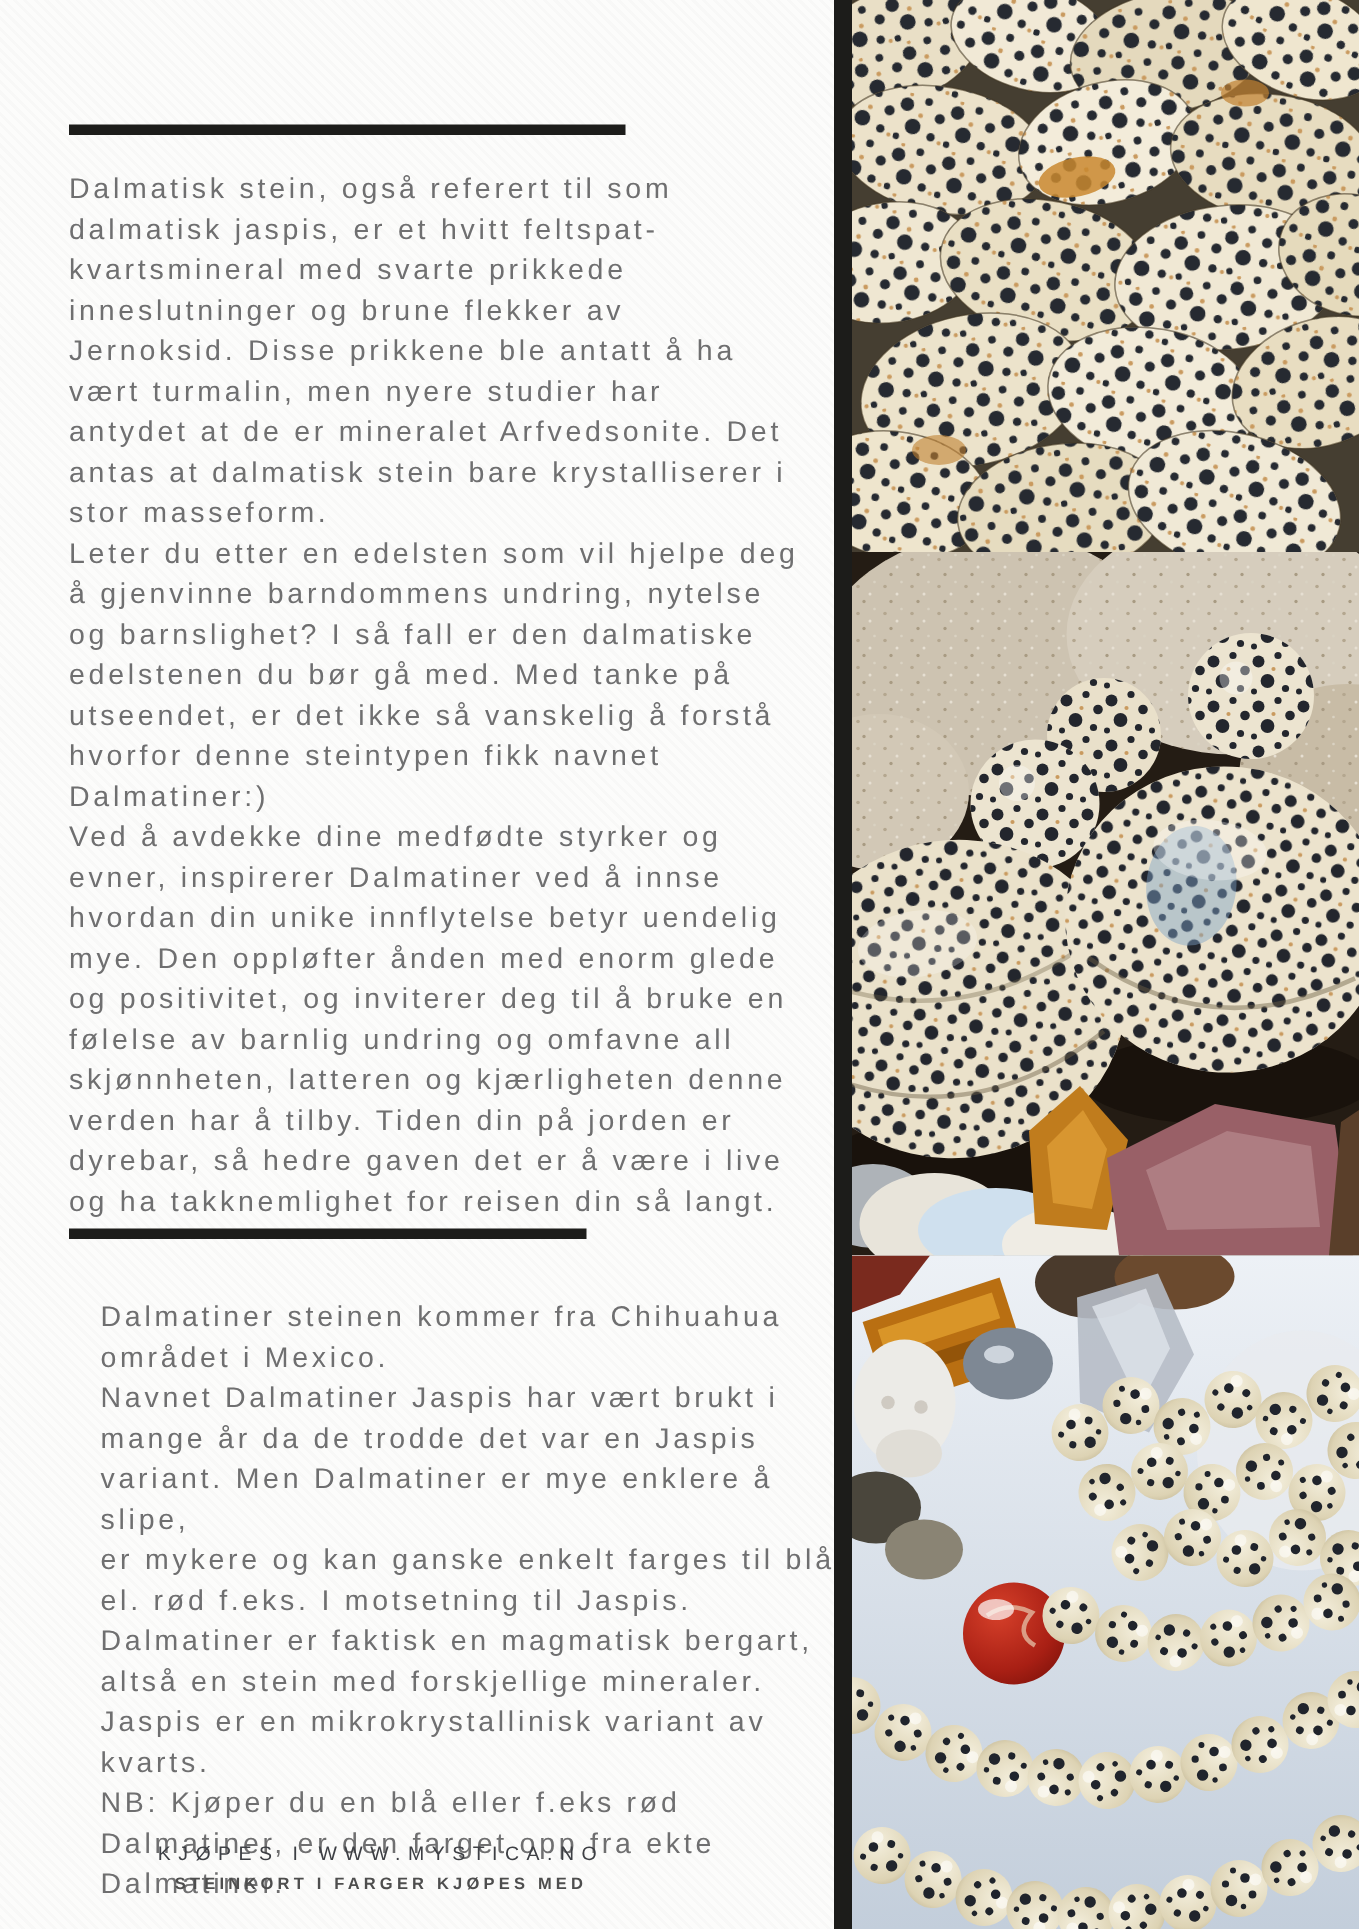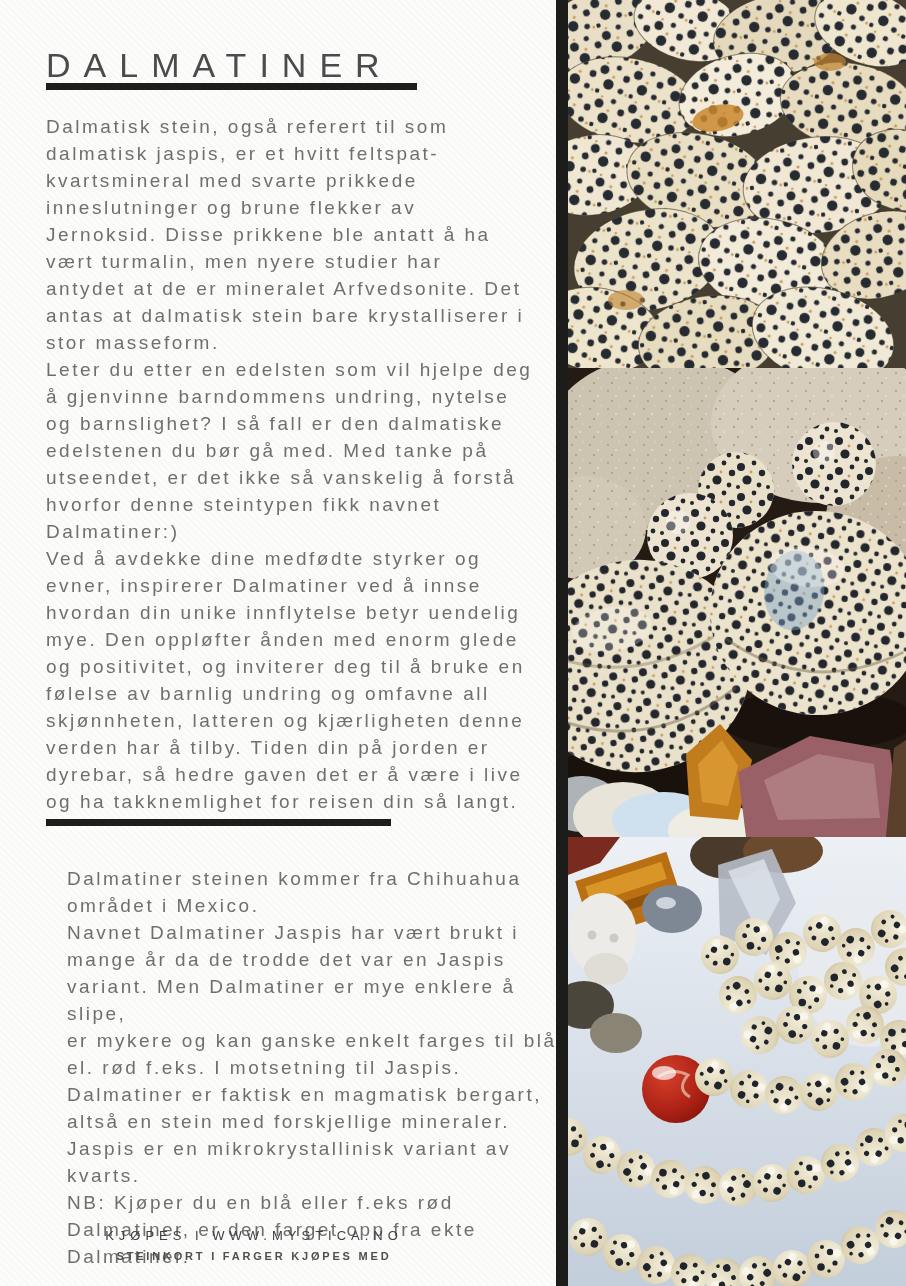--- a/index.html
+++ b/index.html
@@ -23,21 +23,20 @@
   .photos{position:absolute;left:568px;top:0;width:338px;height:1286px;}
   .photos figure{margin:0;padding:0;line-height:0;}
   svg{display:block;}
 </style>
 </head>
 <body>
 
 <div class="page">
 
   <div class="text-col">
-    <h1 class="title">DALMATINER</h1>
     <div class="rule rule-top"></div>
     <p class="body-text para-intro">Dalmatisk stein, også referert til som
 dalmatisk jaspis, er et hvitt feltspat-
 kvartsmineral med svarte prikkede
 inneslutninger og brune flekker av
 Jernoksid. Disse prikkene ble antatt å ha
 vært turmalin, men nyere studier har
 antydet at de er mineralet Arfvedsonite. Det
 antas at dalmatisk stein bare krystalliserer i
 stor masseform.

